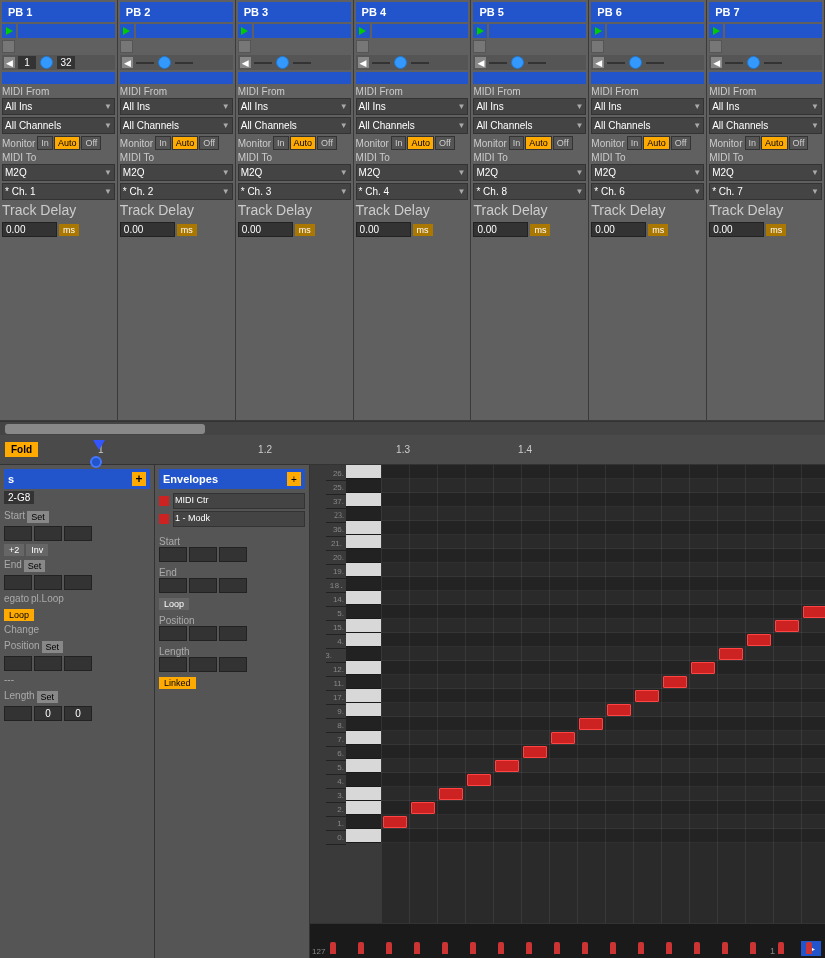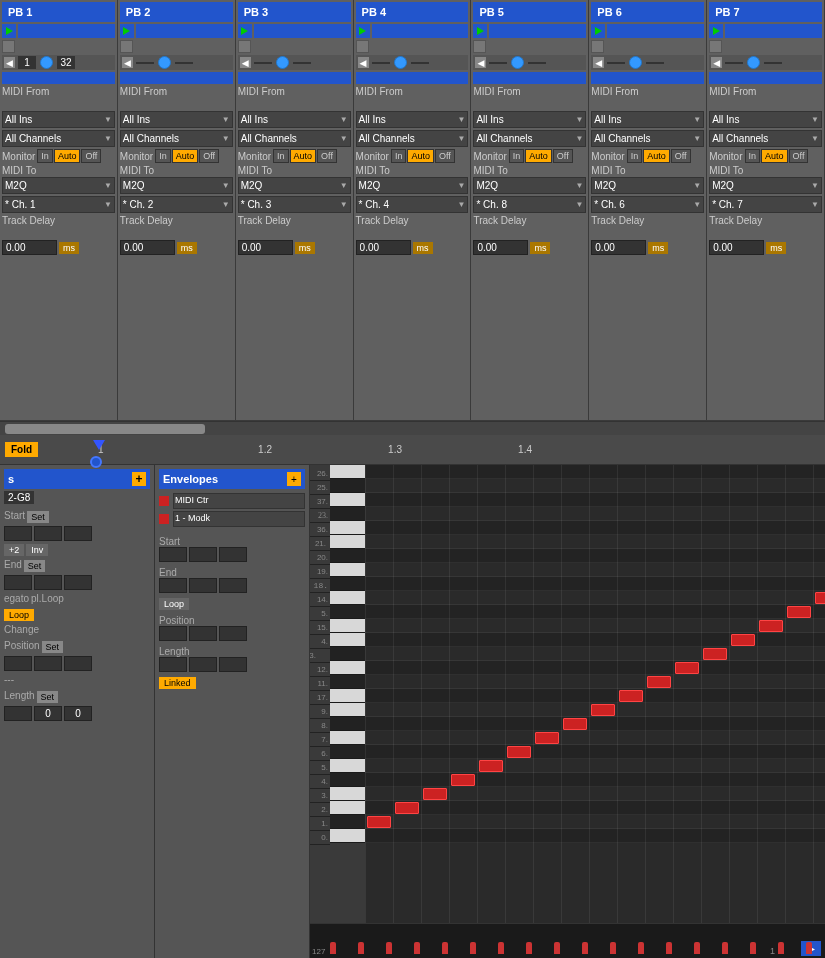--- a/index.html
+++ b/index.html
@@ -134,21 +134,21 @@
     .wide-blue-bar {
       height: 12px;
       background: #2255cc;
       width: 100%;
       margin-bottom: 2px;
     }
 
     .section-label {
       color: #ccc;
       font-size: 10px;
-      margin-bottom: 14px;
+      margin-bottom: 1px;
     }
 
     .dropdown {
       width: 100%;
       height: 17px;
       background: #444;
       border: 1px solid #333;
       color: #fff;
       font-size: 10px;
       margin-bottom: 2px;
@@ -188,23 +188,23 @@
     .mon-auto { background: #ffaa00; color: #000; }
     .mon-off { background: #555; color: #ccc; }
 
     .midi-to-label {
       font-size: 10px;
       color: #ccc;
       margin-bottom: 1px;
     }
 
     .track-delay-label {
-      font-size: 10px;
+      font-size: 14px;
       color: #ccc;
-      margin-bottom: 14px;
+      margin-bottom: 4px;
     }
 
     .delay-row {
       display: flex;
       align-items: center;
     }
 
     .delay-input {
       background: #333;
       border: 1px solid #222;
@@ -796,21 +796,21 @@
   </div>
 </div>
 
 <div class="bottom-section">
 
   <div class="fold-bar">
     <button class="fold-btn">Fold</button>
     <div class="timeline-ruler">
       <span style="position:absolute;left:60px;font-size:10px;color:#ccc">1</span>
       <span style="position:absolute;left:220px;font-size:10px;color:#ccc">1.2</span>
-      <span style="position:absolute;left:350px;font-size:10px;color:#ccc">1.3</span>
+      <span style="position:absolute;left:358px;font-size:10px;color:#ccc">1.3</span>
       <span style="position:absolute;left:480px;font-size:10px;color:#ccc">1.4</span>
 
       <div style="position:absolute;left:55px;top:0;bottom:0;display:flex;align-items:flex-end;">
         <div style="width:0;height:0;border-left:6px solid transparent;border-right:6px solid transparent;border-top:10px solid #3355ff;margin-bottom:0;"></div>
       </div>
 
       <div style="position:absolute;left:52px;top:6px;width:12px;height:12px;border-radius:50%;background:#2255cc;border:2px solid #4477ff;"></div>
     </div>
   </div>
 
@@ -927,21 +927,21 @@
         <input class="small-input" value="" style="">
         <input class="small-input" value="" style="">
       </div>
       <div style="margin-top:4px;">
         <button class="yellow-btn">Linked</button>
       </div>
     </div>
 
     <div style="flex:1;display:flex;flex-direction:column;overflow:hidden;">
 
-      <div style="flex:1;display:flex;overflow:hidden;">
+      <div style="flex:1;display:flex;overflow:hidden;margin-left:16px;">
 
         <div style="width:20px;background:#3a3a3a;flex-shrink:0;font-size:8px;color:#888;padding-top:2px;" id="row-numbers-col">
             <div style="height: 14px; display: flex; align-items: center; justify-content: flex-end; padding-right: 2px; border-bottom: 1px solid rgb(34, 34, 34);">26.</div>
             <div style="height: 14px; display: flex; align-items: center; justify-content: flex-end; padding-right: 2px; border-bottom: 1px solid rgb(34, 34, 34);">25.</div>
             <div style="height: 14px; display: flex; align-items: center; justify-content: flex-end; padding-right: 2px; border-bottom: 1px solid rgb(34, 34, 34);">37.</div>
             <div style="height: 14px; display: flex; align-items: center; justify-content: flex-end; padding-right: 2px; border-bottom: 1px solid rgb(34, 34, 34); font-family: Liberation Serif, serif;">23.</div>
             <div style="height: 14px; display: flex; align-items: center; justify-content: flex-end; padding-right: 2px; border-bottom: 1px solid rgb(34, 34, 34);">36.</div>
             <div style="height: 14px; display: flex; align-items: center; justify-content: flex-end; padding-right: 4px; border-bottom: 1px solid rgb(34, 34, 34);">21.</div>
             <div style="height: 14px; display: flex; align-items: center; justify-content: flex-end; padding-right: 2px; border-bottom: 1px solid rgb(34, 34, 34);">20.</div>
             <div style="height: 14px; display: flex; align-items: center; justify-content: flex-end; padding-right: 2px; border-bottom: 1px solid rgb(34, 34, 34);">19.</div>

